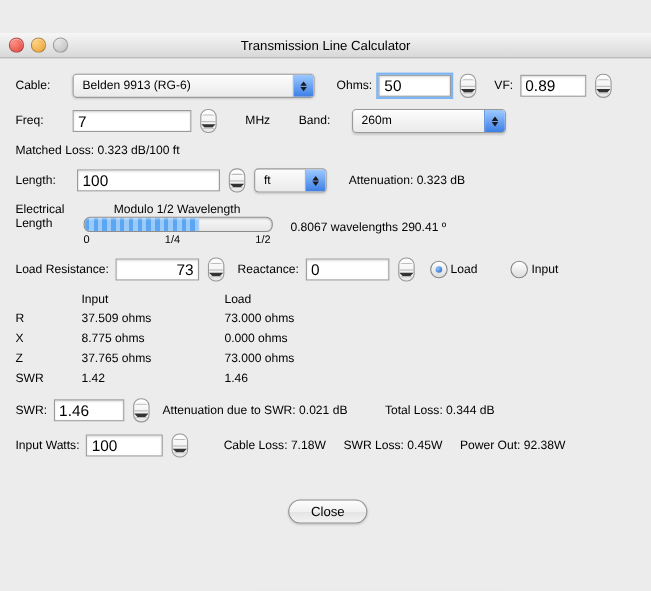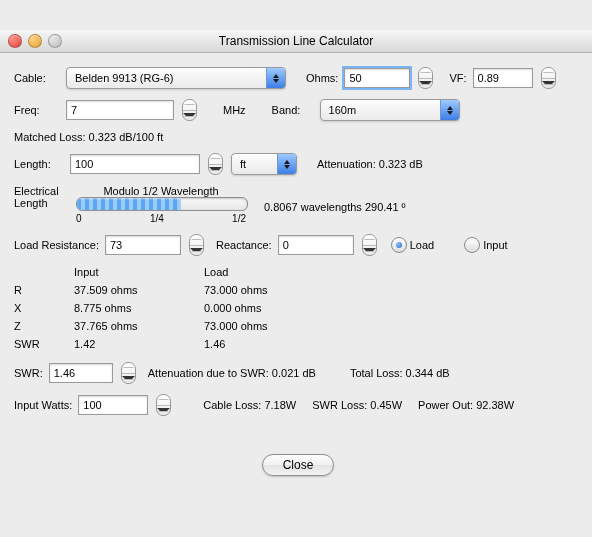--- a/index.html
+++ b/index.html
@@ -78,21 +78,21 @@
     border-left: 3px solid transparent;
     border-right: 3px solid transparent;
   }
   .arrow-up { border-bottom: 4px solid #1a1a1a; margin-bottom: 1px;}
   .arrow-down { border-top: 4px solid #1a1a1a; }
   input[type=text].field {
     height: 18px;
     border: 1px solid #9a9a9a;
     background: #fff;
     padding: 0 4px;
-    font-size: 11px;
+    font-size: 14px;
     font-family: inherit;
     box-shadow: inset 0 1px 2px rgba(0,0,0,0.15);
   }
   .field-focused {
     outline: 2px solid #7bb5f5;
     outline-offset: 0px;
   }
   .stepper {
     width: 13px;
     height: 20px;
@@ -230,21 +230,21 @@
       <div>
           <div class="st-up"></div>
         </div>
         <div>
           <div class="st-down"></div>
         </div>
     </div>
     <span class="lbl" style="margin-left:20px">MHz</span>
     <span class="lbl" style="margin-left:20px;width:42px">Band:</span>
     <div class="aqua-select" style="width:130px">
-      <span class="sel-text" style="flex:1">160m</span>
+      <span class="sel-text" style="flex:1">260m</span>
       <div class="aqua-endcap">
         <div class="arrow-up"></div>
           <div class="arrow-down"></div>
       </div>
     </div>
   </div>
 
   <div class="row">
     <span>Matched Loss: 0.323 dB/100 ft</span>
   </div>
@@ -284,21 +284,21 @@
         <span>0</span>
         <span>1/4</span>
         <span>1/2</span>
       </div>
     </div>
     <span style="margin-left:10px;margin-top:16px">0.8067 wavelengths  290.41 º</span>
   </div>
 
   <div class="row">
     <span class="lbl">Load Resistance:</span>
-    <input type="text" class="field" style="width: 66px;" value="73">
+    <input type="text" class="field" style="width: 66px; text-align: right;" value="73">
     <div class="stepper">
       <div>
           <div class="st-up"></div>
         </div>
         <div>
           <div class="st-down"></div>
         </div>
     </div>
     <span class="lbl" style="margin-left:6px">Reactance:</span>
     <input type="text" class="field" style="width: 66px;" value="0">

